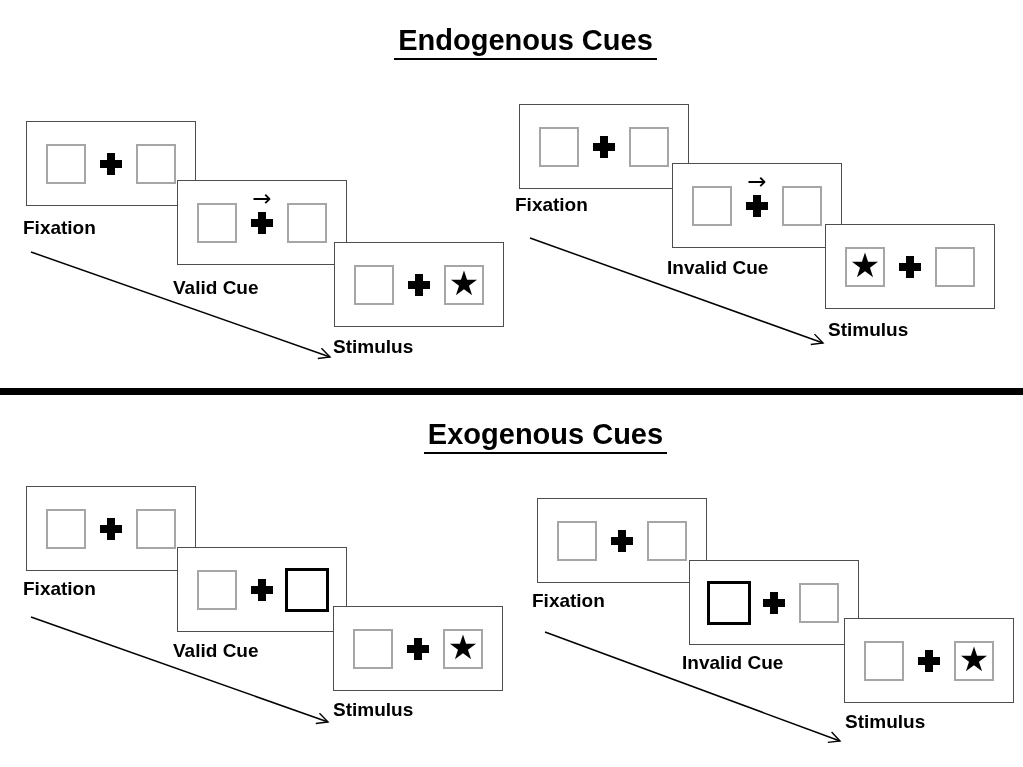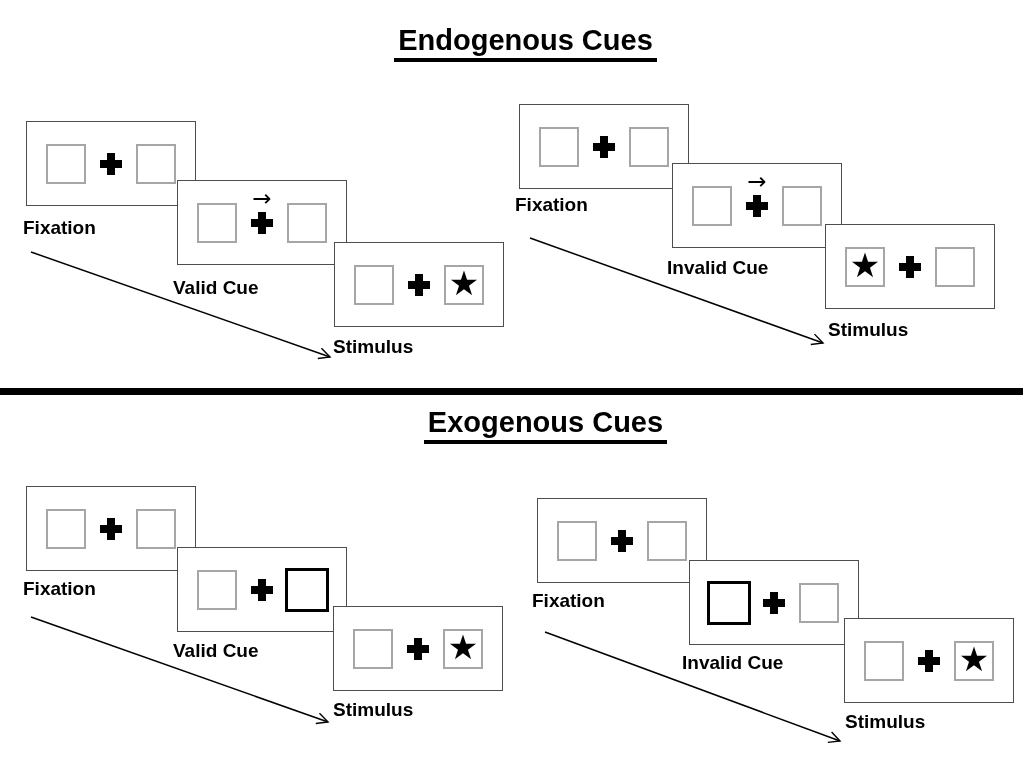--- a/index.html
+++ b/index.html
@@ -1,19 +1,19 @@
 <!DOCTYPE html>
 <html><head>
 <meta charset="utf-8">
 <style>
   html,body{margin:0;padding:0;background:#fff;}
   #canvas{position:relative;width:1023px;height:767px;background:#ffffff;overflow:hidden;
           font-family:"Liberation Sans",sans-serif;color:#000;}
   .section-title{position:absolute;left:0;right:0;text-align:center;font-size:29px;font-weight:bold;}
-  .section-title span{display:inline-block;border-bottom:4px solid #000000;padding:0 4px 1px 4px;margin-left:28px;}
+  .section-title span{display:inline-block;border-bottom:2px solid #000000;padding:0 4px 1px 4px;margin-left:28px;}
   .divider{position:absolute;left:0;top:388px;width:1023px;height:7px;background:#000;}
   .panel{position:absolute;width:170px;height:85px;background:#fff;border:1.5px solid #4d4d4d;
          box-sizing:border-box;display:flex;align-items:center;justify-content:center;gap:13px;}
   .box{width:36px;height:36px;border:2px solid #a6a6a6;box-sizing:content-box;background:#fff;
        display:flex;align-items:center;justify-content:center;flex:0 0 auto;}
   .box.bold{border:3px solid #000;width:38px;height:38px;margin:-2px;}
   .star{font-family:"DejaVu Sans",sans-serif;font-size:34px;line-height:36px;margin-top:-3px;}
   .cue-wrap{position:relative;width:24px;height:24px;display:flex;align-items:center;justify-content:center;flex:0 0 auto;}
   .cross{position:relative;width:22px;height:22px;display:block;}
   .cross::before{content:"";position:absolute;left:0;width:22px;height:8px;top:7px;background:#000;}
@@ -24,21 +24,21 @@
   .overlay{position:absolute;left:0;top:0;pointer-events:none;}
 </style>
 </head>
 <body>
 
 <div id="canvas">
 
   <div class="section-title" style="top:24px;">
     <span>Endogenous Cues</span>
   </div>
-  <div class="section-title" style="top:406px;padding-left:40px;">
+  <div class="section-title" style="top:418px;padding-left:40px;">
     <span>Exogenous Cues</span>
   </div>
 
   <div class="divider"></div>
 
   <div class="panel" style="left:26px;top:121px;">
     <div class="box">
         <span class="star"></span>
       </div>
     <div class="cue-wrap">

